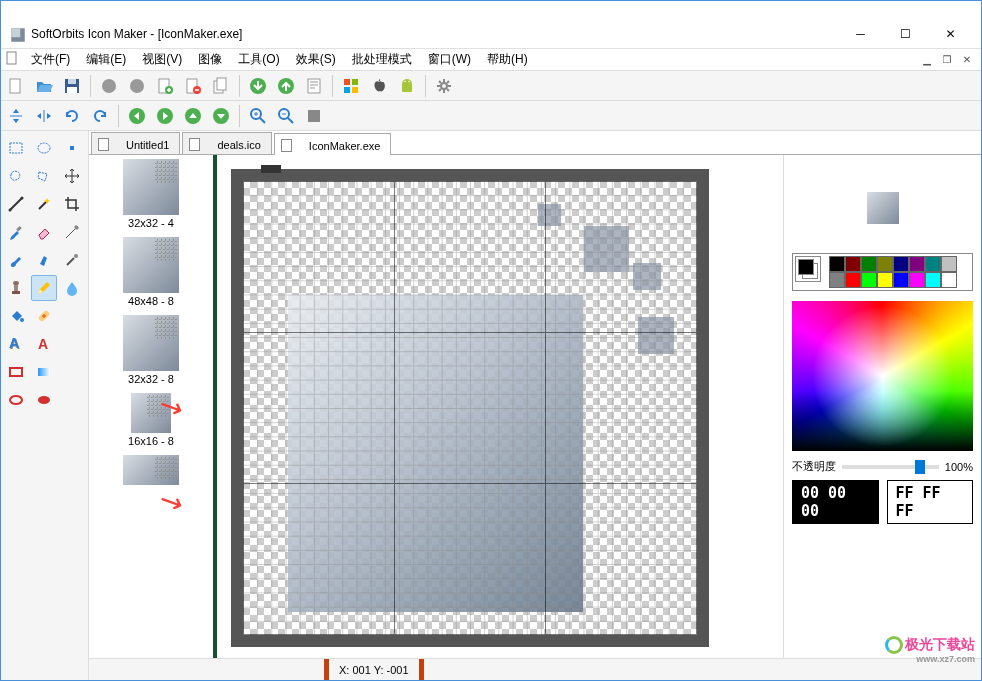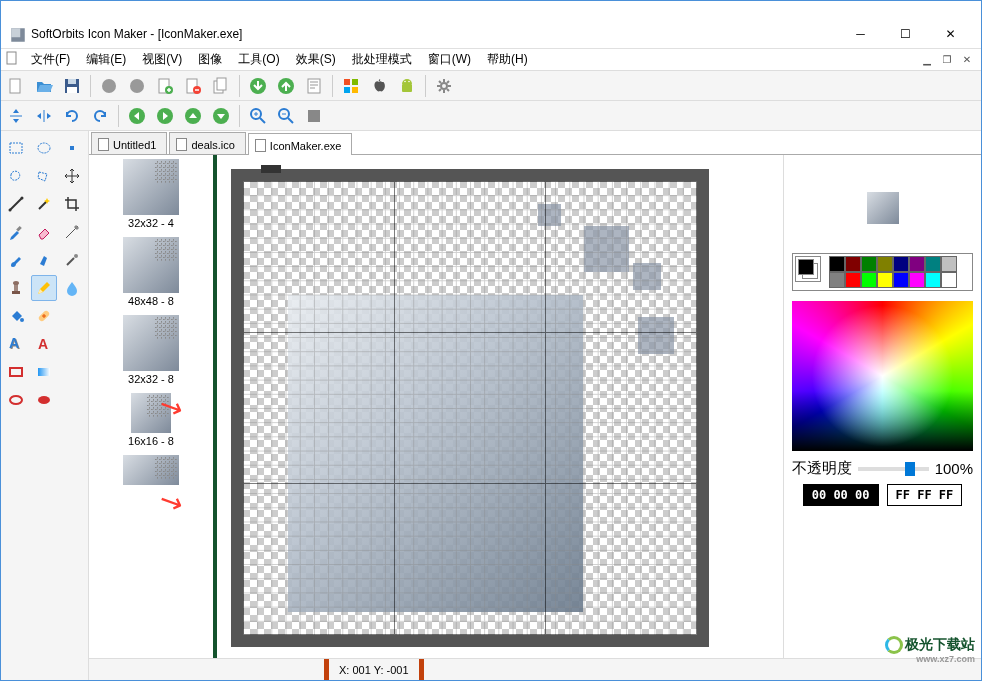--- a/index.html
+++ b/index.html
@@ -17,21 +17,21 @@
 .menubar .spacer { flex: 1; }
 .menubar .mdi-btn { width: 16px; height: 16px; margin: 0 2px; display:flex; align-items:center; justify-content:center; font-size:10px; cursor:pointer; color:#555; }
 
 
 .toolbar { height: 30px; background: #f5f5f5; border-bottom: 1px solid #ddd; display: flex; align-items: center; padding: 2px; gap: 2px; }
 .tool-btn { width: 26px; height: 26px; display: flex; align-items: center; justify-content: center; border: 1px solid transparent; cursor: pointer; border-radius: 2px; }
 .tool-sep { width: 1px; height: 22px; background: #ccc; margin: 0 3px; }
 
 
 .tabs-row { height: 24px; display: flex; align-items: flex-end; padding-left: 90px; border-bottom: 1px solid #aaa; background: #fff; position:relative; z-index:5;}
-.tab { height: 22px; border: 1px solid #aaa; border-bottom: none; padding: 2px 10px 0 6px; margin-right: 2px; font-size: 11px; font-family: monospace; display: flex; align-items: center; gap: 4px; background: #f0f0f0; cursor:pointer; }
+.tab { height: 22px; border: 1px solid #aaa; border-bottom: none; padding: 2px 10px 0 6px; margin-right: 2px; font-size: 11px; font-family: monospace; display: flex; align-items: center; gap: 17px; background: #f0f0f0; cursor:pointer; }
 .tab.active { background: #fff; position: relative; top: 1px; }
 .tab .doc-icon { width: 11px; height: 13px; border: 1px solid #888; background: #fff; position: relative; }
 
 
 .main { display: flex; height: 539px; }
 
 
 .tool-palette { width: 88px; background: #f5f5f5; border-right: 1px solid #ddd; padding: 2px; display: grid; grid-template-columns: repeat(3, 26px); gap: 2px; align-content: start; position:relative; z-index:10; margin-top:-24px; padding-top:4px;}
 .tool-palette .tool-btn { width: 26px; height: 26px; }
 .tool-palette .tool-btn.active { background: #cce4f7; border-color: #7eb4ea; }
@@ -70,35 +70,35 @@
 .preview-thumb { width: 32px; height: 32px; background: linear-gradient(135deg,#d8dde3,#7e8a9a);}
 .palette-box { border:1px solid #888; padding:2px; margin-bottom:6px;}
 .fgbg { width:26px; height:26px; border:1px solid #888; position:relative; display:inline-block; vertical-align:top;}
 .fgbg::before { content:""; position:absolute; top:2px; left:2px; width:14px; height:14px; background:#000; border:1px solid #888; z-index:2;}
 .fgbg::after { content:""; position:absolute; bottom:2px; right:2px; width:14px; height:14px; background:#fff; border:1px solid #888;}
 .swatches { display:inline-block; vertical-align:top; margin-left:4px;}
 .swatch-row { display:flex; }
 .swatch { width:16px; height:16px; border:1px solid #666; cursor:pointer;}
 .color-picker { width:100%; height:150px; margin:4px 0 8px; background: conic-gradient(red, yellow, lime, cyan, blue, magenta, red); position:relative;}
 .color-picker::after { content:""; position:absolute; inset:0; background: radial-gradient(circle at center, #fff 0%, transparent 60%), linear-gradient(transparent 60%, #000 100%);}
-.opacity-row { display:flex; align-items:center; font-size:15px; gap:6px; margin-bottom:6px;}
+.opacity-row { display:flex; align-items:center; font-size:11px; gap:6px; margin-bottom:6px;}
 .opacity-slider { flex:1; height:4px; background:#ddd; position:relative;}
 .opacity-slider .thumb-s { position:absolute; right:14px; top:-5px; width:10px; height:14px; background:#0078d7;}
 .hex-row { display:flex; gap:8px; justify-content:center;}
-.hex-box { border:1px solid #000; padding:3px 8px; font-size:12px; font-weight:bold; font-family:monospace;}
+.hex-box { border:1px solid #000; padding:3px 8px; font-size:15px; font-weight:bold; font-family:monospace;}
 .hex-box.dark { background:#000; color:#fff;}
 
 
 .statusbar { height: 22px; border-top: 1px solid #ddd; display: flex; align-items: center; font-size: 11px; position:absolute; bottom:0; left:0; right:0; background:#f5f5f5;}
 .statusbar .cell { padding: 0 10px; border-right: 5px solid #c2410c; height:100%; display:flex; align-items:center;}
 .statusbar .cell:first-child { width: 328px; }
 
 
 .watermark { position:absolute; bottom:16px; right:6px; font-size:14px; font-weight:bold; z-index:100;}
-.watermark .cn { color:#14532d;}
+.watermark .cn { color:#ec4899;}
 .watermark .en { font-size:9px; color:#999; display:block; text-align:right;}
 .watermark .swirl { display:inline-block; width:18px; height:18px; border:3px solid #8bc34a; border-left-color:#2eb8e6; border-radius:50%; vertical-align:middle; margin-right:2px;}
 
 
 .arrow { position:absolute; z-index:50; color:#ff3b30; font-size:28px; transform:rotate(-25deg);}
 
 
 svg { width: 18px; height: 18px; }
 .ico-sm svg { width:14px; height:14px;}
 

